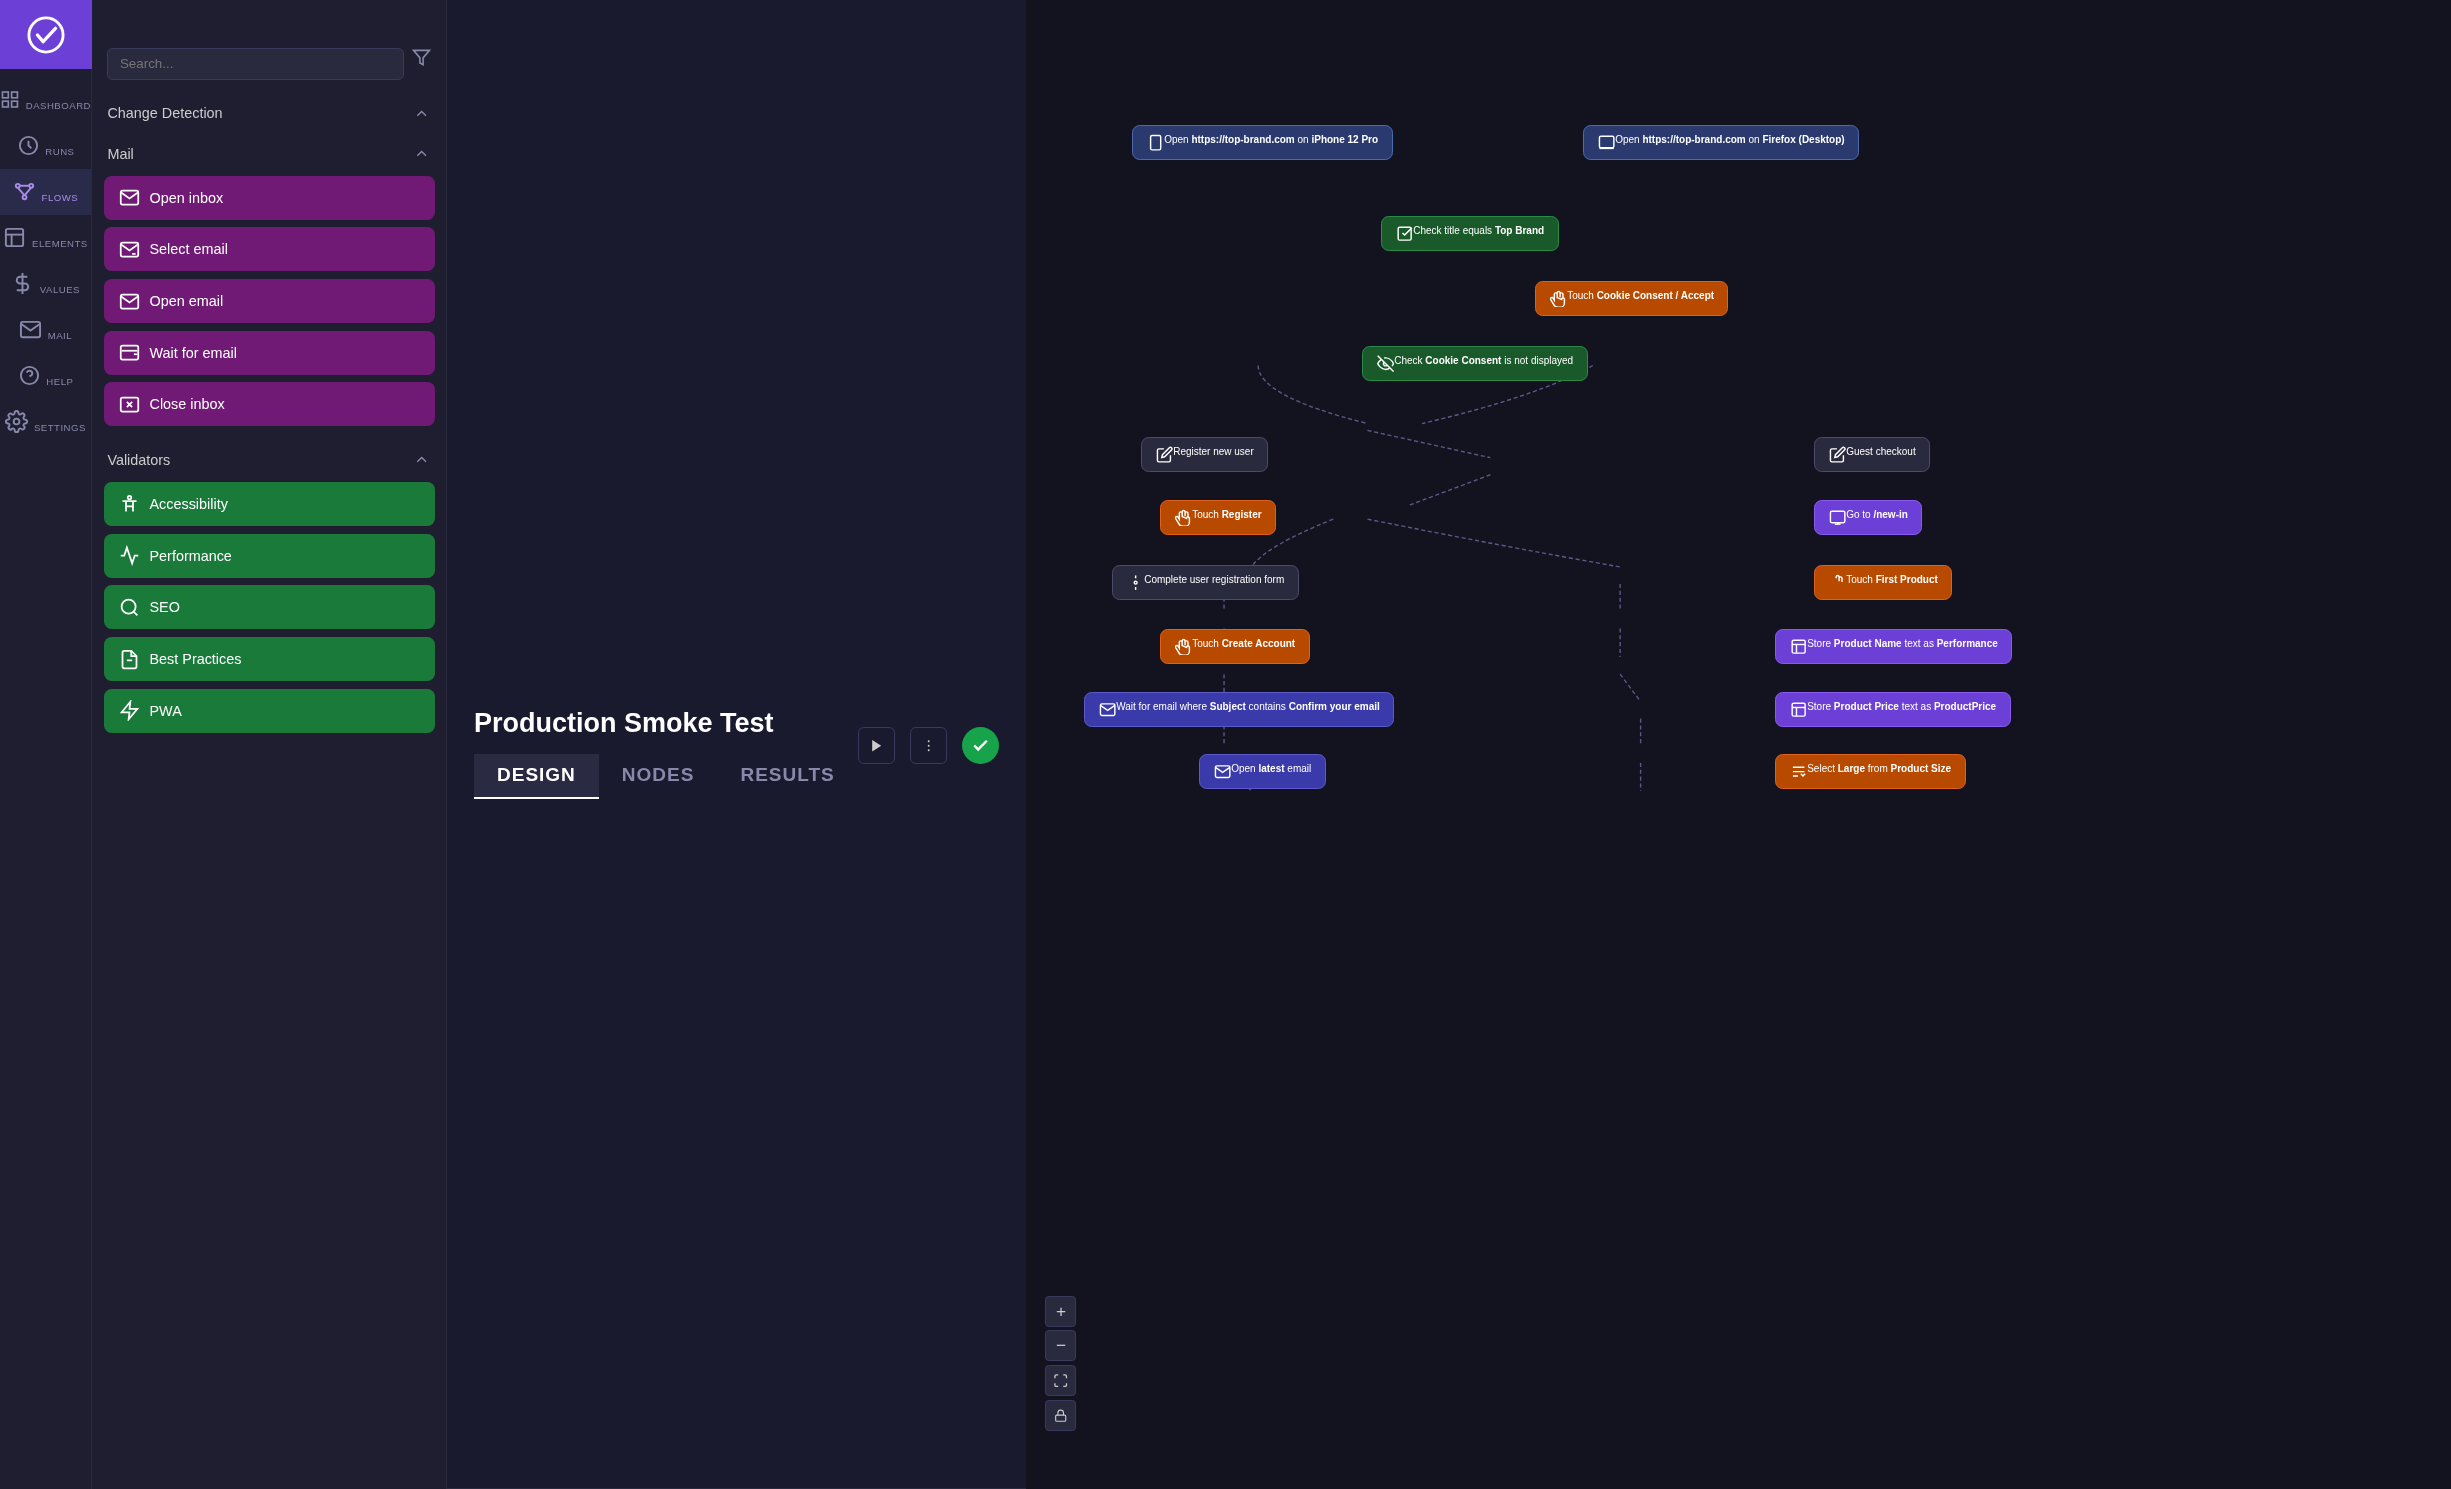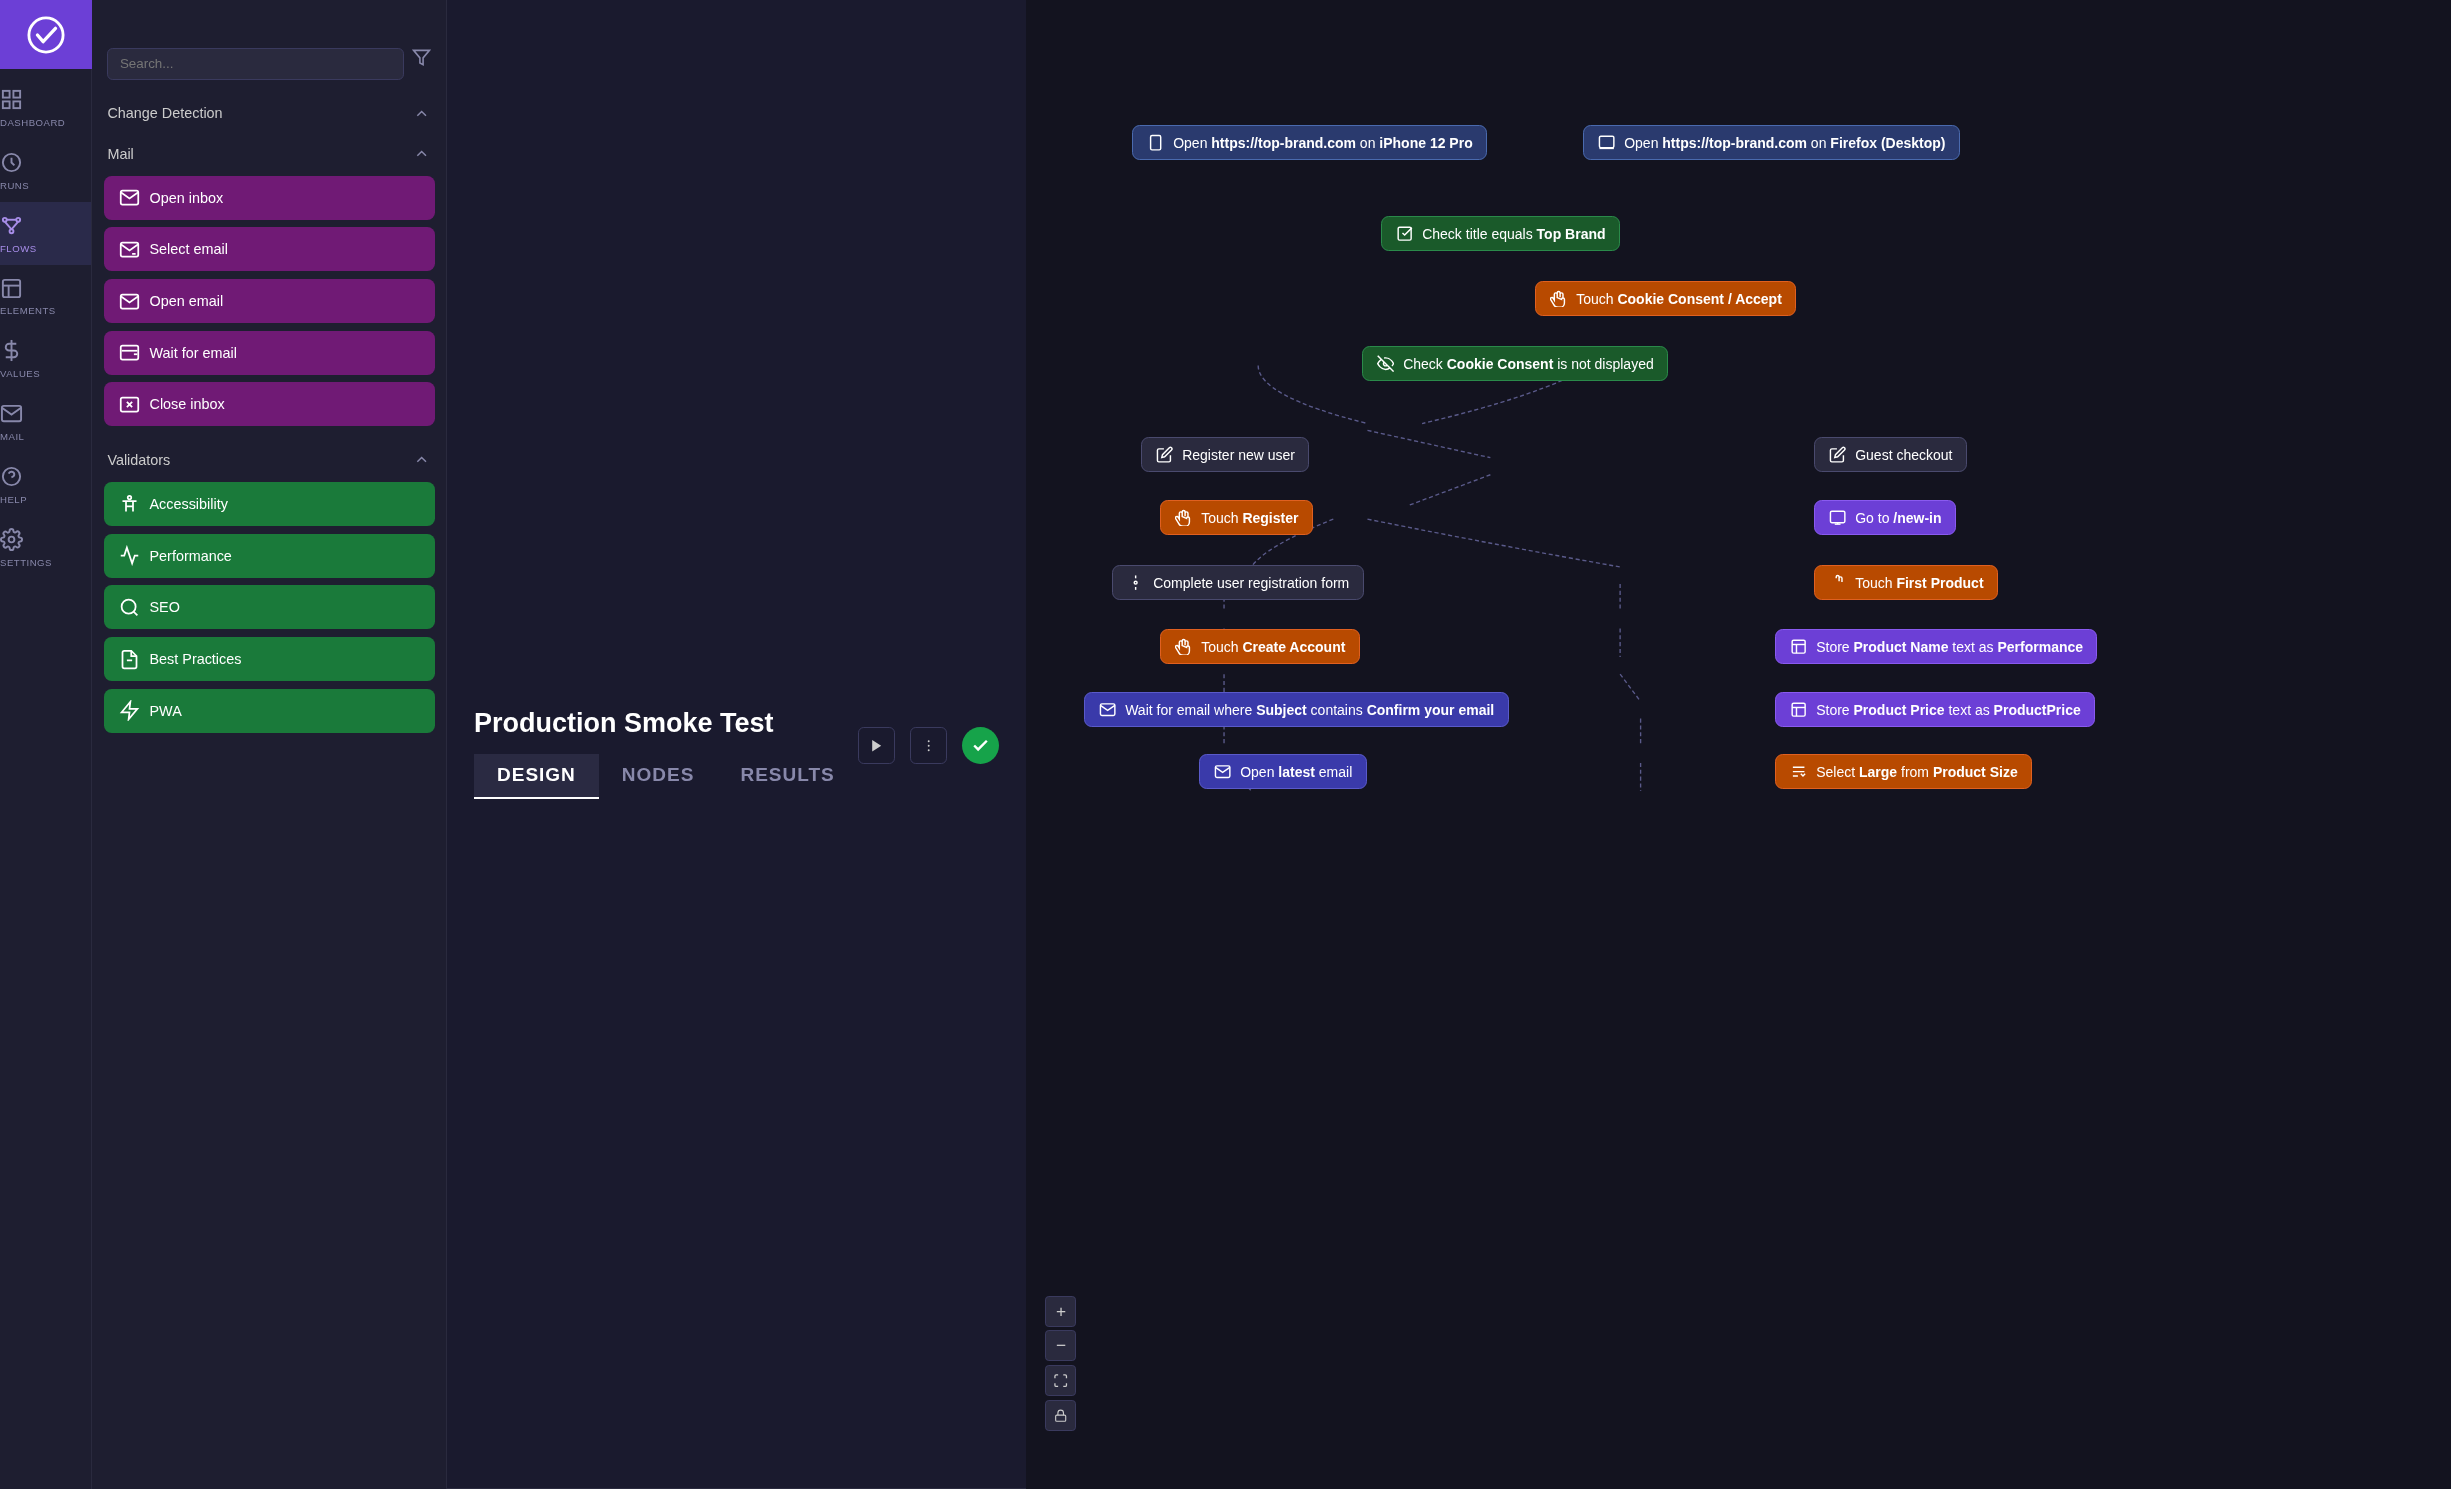--- a/index.html
+++ b/index.html
@@ -22,22 +22,22 @@
       background: #6c3fd6;
       display: flex;
       align-items: center;
       justify-content: center;
       margin-bottom: 7.7px;
     }
     .nav-logo svg { width: 38px; height: 38px; }
     .nav-item {
       width: 100%;
       display: flex;
-      flex-direction: column;
-      align-items: flex-start;
+      flex-direction: row;
+      align-items: flex-end;
       justify-content: center;
       padding: 11.5px 0;
       cursor: pointer;
       color: #8888aa;
       font-size: 10.6px;
       gap: 5.8px;
       text-transform: uppercase;
       letter-spacing: 0.5px;
     }
     .nav-item.active { background: #2a2a4a; color: #a78de8; }
@@ -212,24 +212,24 @@
       cursor: pointer;
       color: #ccc;
       font-size: 17.3px;
     }
 
     
     .flow-node {
       position: absolute;
       border-radius: 7.7px;
       display: flex;
-      align-items: flex-end;
-      gap: 9px;
+      align-items: flex-start;
+      gap: 0;
       padding: 7.7px 13.4px;
-      font-size: 14px;
+      font-size: 10px;
       font-weight: 400;
       color: #fff;
       white-space: nowrap;
       cursor: pointer;
       border: 1.4px solid transparent;
     }
     .flow-node b { font-weight: 700; }
     .flow-node svg { flex-shrink: 0; width: 17.3px; height: 17.3px; }
 
     .node-open-url { background: #2a3a6e; border-color: #4a6aae; }

